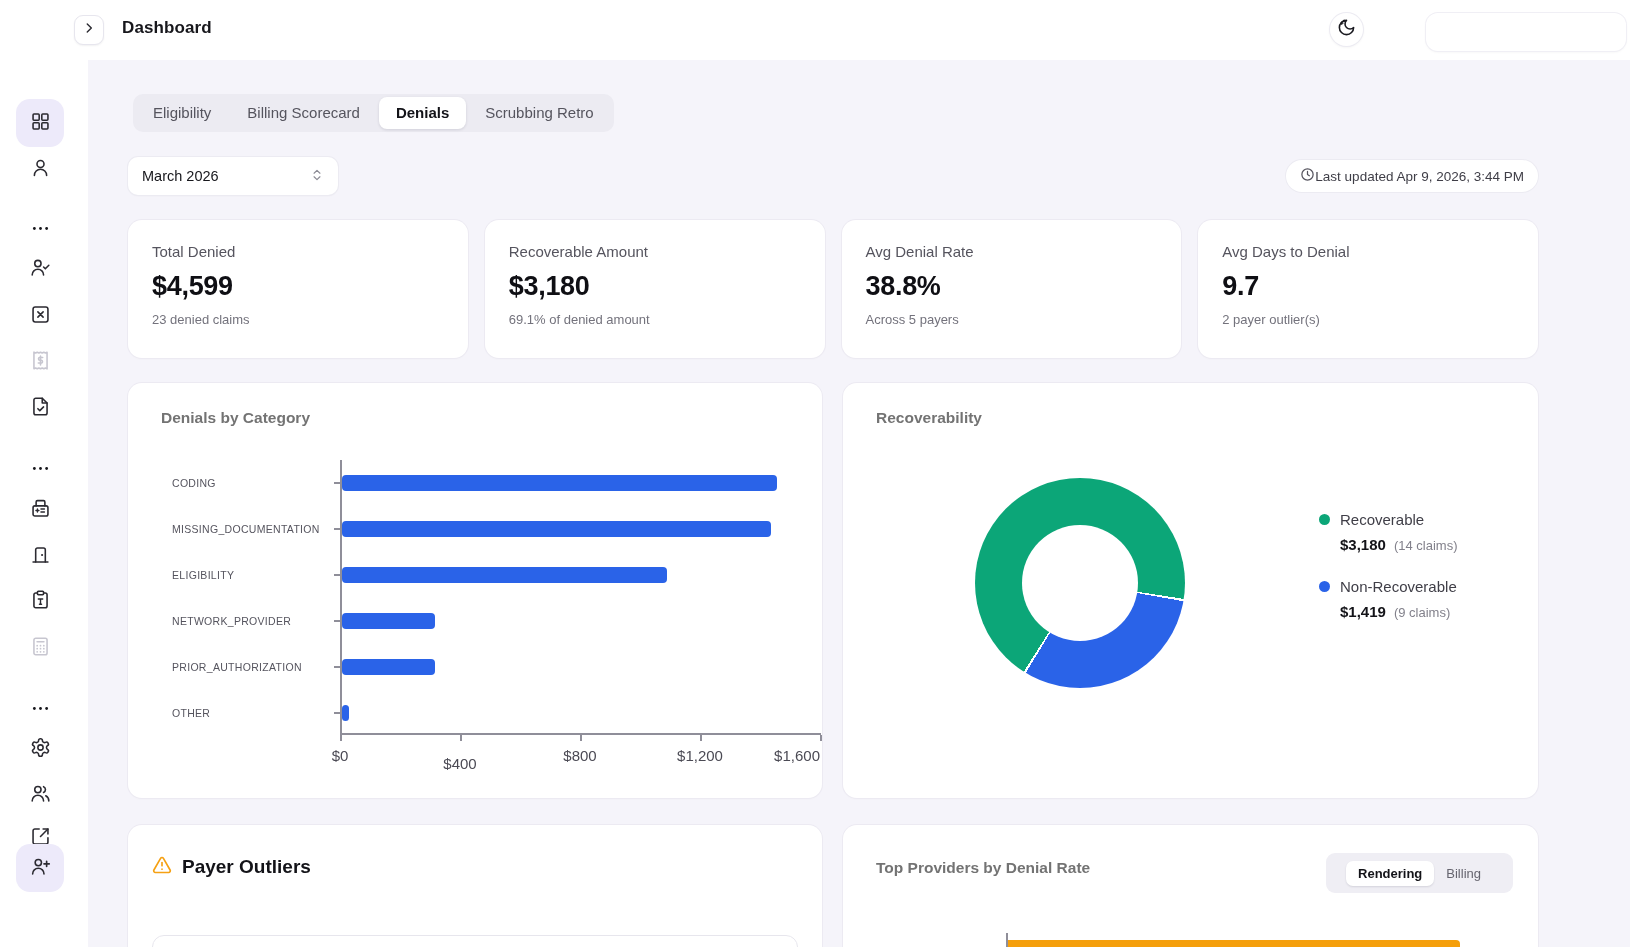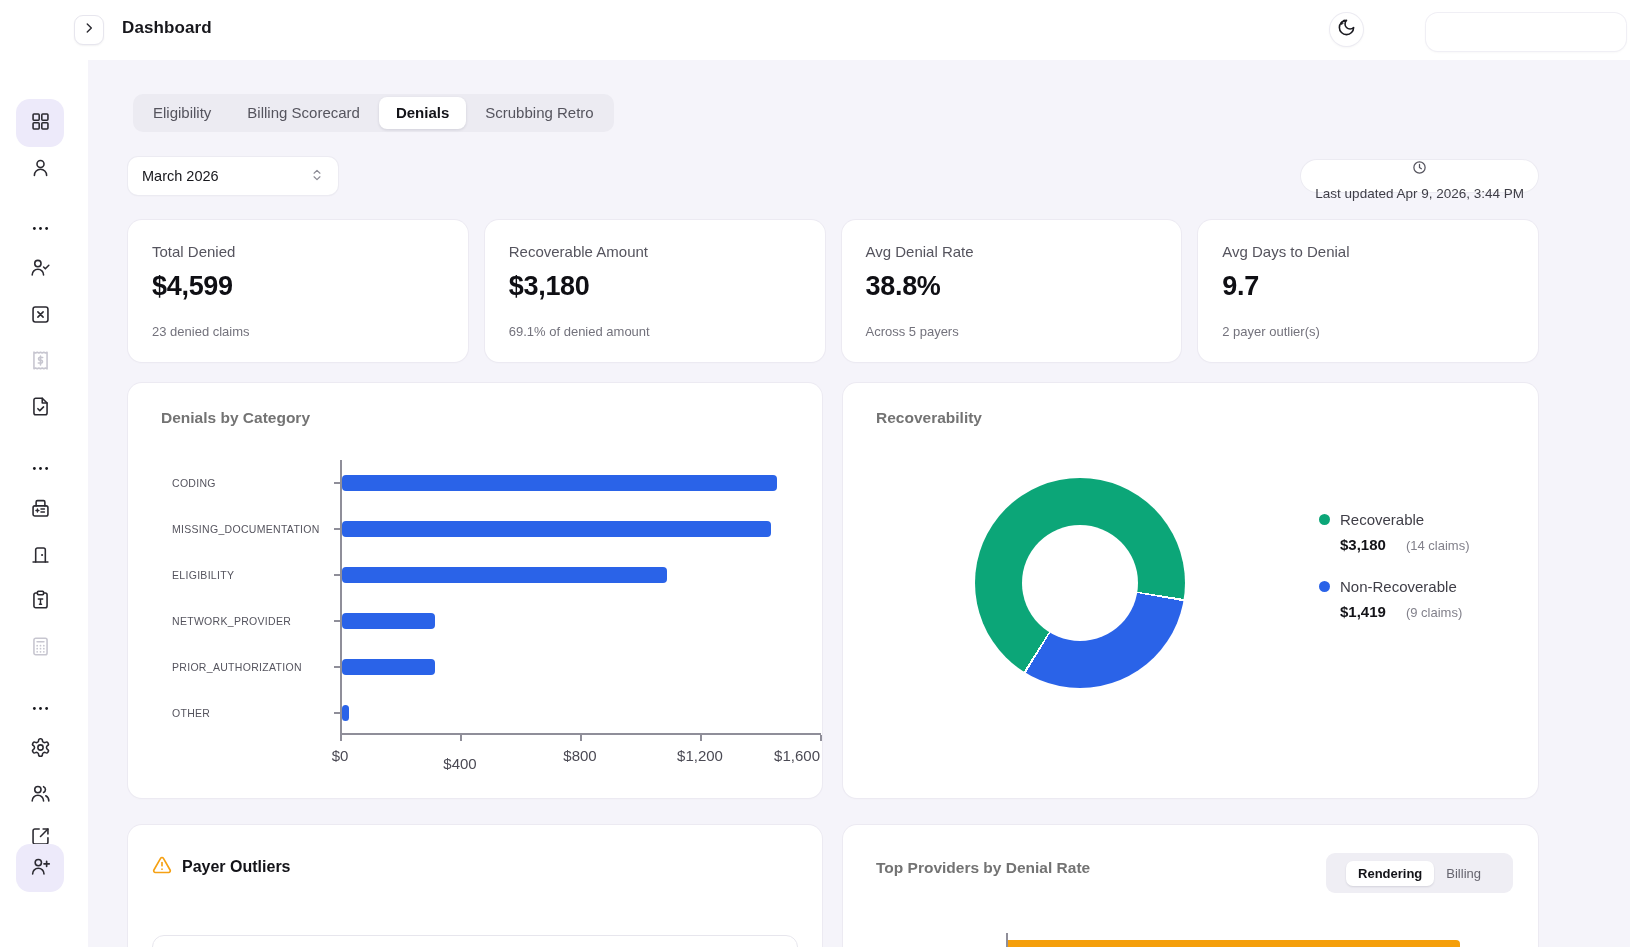--- a/index.html
+++ b/index.html
@@ -39,31 +39,31 @@
     border-radius:8px; cursor:pointer; white-space:nowrap; }
   .tab.active { background:#fff; color:#131318; font-weight:700;
     box-shadow:0 1px 3px rgba(20,20,40,.12); }
 
   .month-select { position:absolute; left:40px; top:97px; width:210px; height:38px; background:#fff;
     border-radius:10px; box-shadow:0 0 0 1px #ecebf2, 0 1px 2px rgba(20,20,40,.05);
     display:flex; align-items:center; padding:0 14px; font-size:14.5px; cursor:pointer; }
   .month-select .chev { margin-left:auto; }
 
   .updated-pill { position:absolute; right:92px; top:100px; height:32px; background:#fff;
-    border-radius:16px; box-shadow:0 0 0 1px #ecebf2; display:flex; align-items:center; gap:8px;
-    padding:0 14px; font-size:13.5px; color:#3f3e47;flex-direction:column; }
+    border-radius:16px; box-shadow:0 0 0 1px #ecebf2; display:flex; align-items:center; 
+    padding:0 14px; font-size:13.5px; color:#3f3e47; }
 
   
   .stats-row { position:absolute; left:40px; top:160px; right:92px; height:138px;
     display:grid; grid-template-columns:repeat(4,1fr); gap:17px; }
   .card { background:#fff; border-radius:14px; box-shadow:0 0 0 1px #eceaf2, 0 1px 2px rgba(20,20,40,.04); }
   .stat-card { padding:23px 24px; }
   .stat-label { font-size:15px; color:#55545e; }
   .stat-value { margin-top:11px; font-size:27px; font-weight:800; letter-spacing:-.3px; color:#0f0f14; }
-  .stat-sub { margin-top:22px; font-size:13px; color:#73727c; }
+  .stat-sub { margin-top:10px; font-size:13px; color:#73727c; }
 
   
   .charts-row { position:absolute; left:40px; top:323px; height:415px; }
   .chart-card { position:absolute; top:0; height:415px; }
   .card-title { position:absolute; left:33px; top:26px; font-size:15.5px; font-weight:700; color:#737373; }
 
   
   .plot { position:absolute; left:212px; top:77px; width:480px; height:273px; }
   .axis-y { position:absolute; left:0; top:0; width:1.5px; height:274px; background:#8f8e99; }
   .axis-x { position:absolute; left:0; top:273px; width:481px; height:1.5px; background:#8f8e99; }
@@ -76,27 +76,27 @@
   .xtick-label.last { transform:translateX(-100%); }
 
   
   .donut { position:absolute; left:132px; top:95px; width:210px; height:210px; border-radius:50%; }
   .donut-hole { position:absolute; left:47px; top:47px; width:116px; height:116px; border-radius:50%; background:#fff; }
   .legend { position:absolute; left:476px; top:128px; width:200px; }
   .legend-group { position:absolute; left:0; }
   .legend-name { display:flex; align-items:center; gap:10px; font-size:15px; color:#3f3e47; }
   .legend-dot { width:11px; height:11px; border-radius:50%; flex:none; }
   .legend-val { margin-top:8px; margin-left:21px; font-size:15px; font-weight:700; color:#131318; }
-  .legend-claims { font-weight:400; font-size:13px; color:#82818b; margin-left:20px; }
+  .legend-claims { font-weight:400; font-size:13px; color:#82818b; margin-left:8px; }
 
   
   .bottom-row { position:absolute; left:40px; top:765px; height:260px; }
   .bottom-card { position:absolute; top:0; height:260px; overflow:hidden; }
   .po-title-row { position:absolute; left:24px; top:30px; display:flex; align-items:center; gap:10px; }
-  .po-title { font-size:16px; font-weight:700; color:#131318; }
+  .po-title { font-size:19px; font-weight:700; color:#131318; }
   .po-box { position:absolute; left:24px; right:24px; top:110px; height:140px;
     border:1px solid #e7e6ed; border-radius:12px; background:#fff; }
   .toggle { position:absolute; right:25px; top:28px; height:31px; background:#efeef4; border-radius:9px;
     padding:20px; display:flex; align-items:center; }
   .toggle-opt { padding:0 12px; height:25px; line-height:25px; font-size:13px; color:#66656f;
     border-radius:7px; cursor:pointer; }
   .toggle-opt.active { background:#fff; color:#131318; font-weight:700; box-shadow:0 1px 2px rgba(20,20,40,.12); }
   .tp-axis { position:absolute; left:163px; top:108px; width:1.5px; height:160px; background:#8f8e99; }
   .tp-bar { position:absolute; left:165px; top:115px; width:452px; height:30px; border-radius:0 4px 4px 0; }
 </style>

